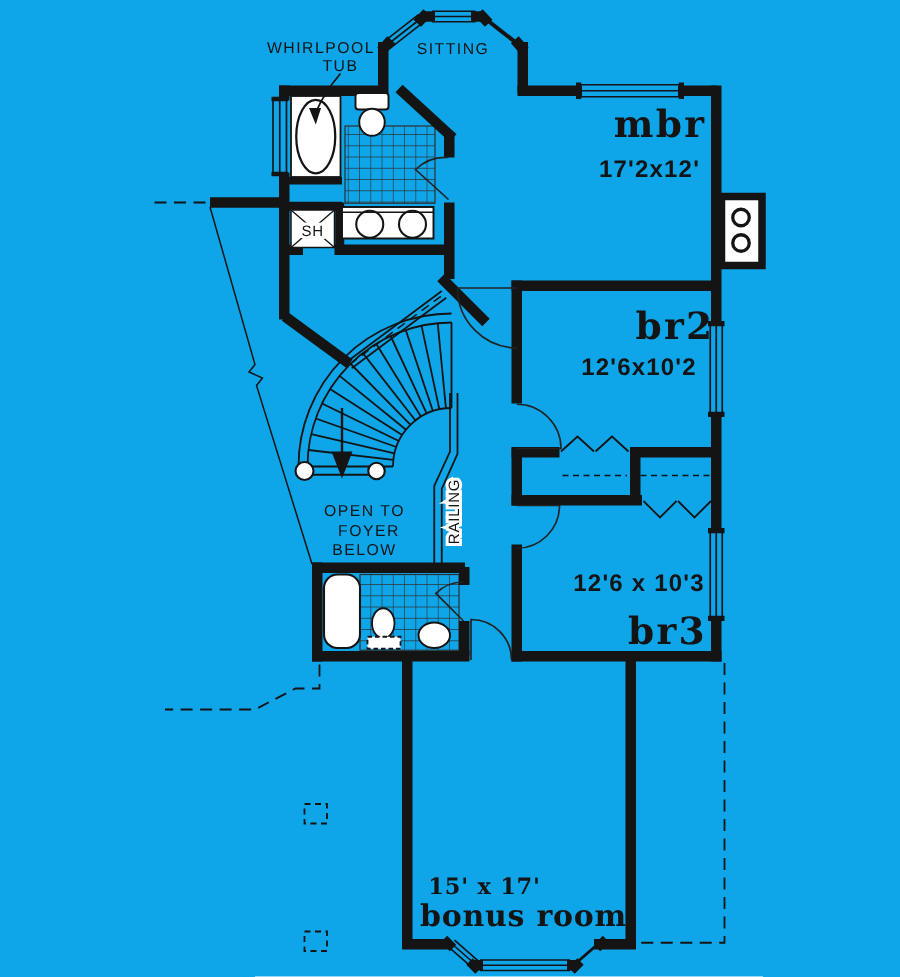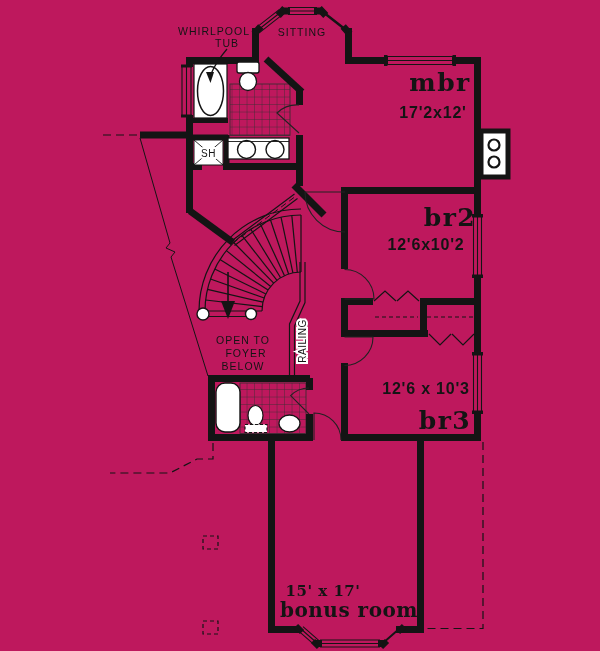--- a/index.html
+++ b/index.html
@@ -1,17 +1,17 @@
 <!DOCTYPE html>
 <html><head>
 <meta charset="utf-8">
 <title>Floor Plan</title>
 <style>
   html,body{margin:0;padding:0;background:#ffffff;}
-  .page{position:relative;width:600px;height:651px;background:#be185d;overflow:hidden;}
+  .page{position:relative;width:600px;height:651px;background:#0ea5e9;overflow:hidden;}
   svg{position:absolute;left:0;top:0;}
   text{fill:#141414;}
   .caps{font-family:"Liberation Sans",sans-serif;font-size:10.5px;letter-spacing:1px;}
   .caps-sm{font-family:"Liberation Sans",sans-serif;font-size:10px;letter-spacing:0.5px;}
   .dims{font-family:"Liberation Sans",sans-serif;font-weight:bold;font-size:16px;letter-spacing:0.8px;}
   .dims-sm{font-family:"DejaVu Serif",serif;font-weight:bold;font-size:15px;letter-spacing:0.5px;}
   .roomname{font-family:"DejaVu Serif",serif;font-weight:bold;font-size:25px;letter-spacing:1.5px;}
   .roomname-md{font-family:"DejaVu Serif",serif;font-weight:bold;font-size:20px;letter-spacing:0.5px;}
   .halo{paint-order:stroke;stroke:#ffffff;stroke-width:4px;}
 </style>

